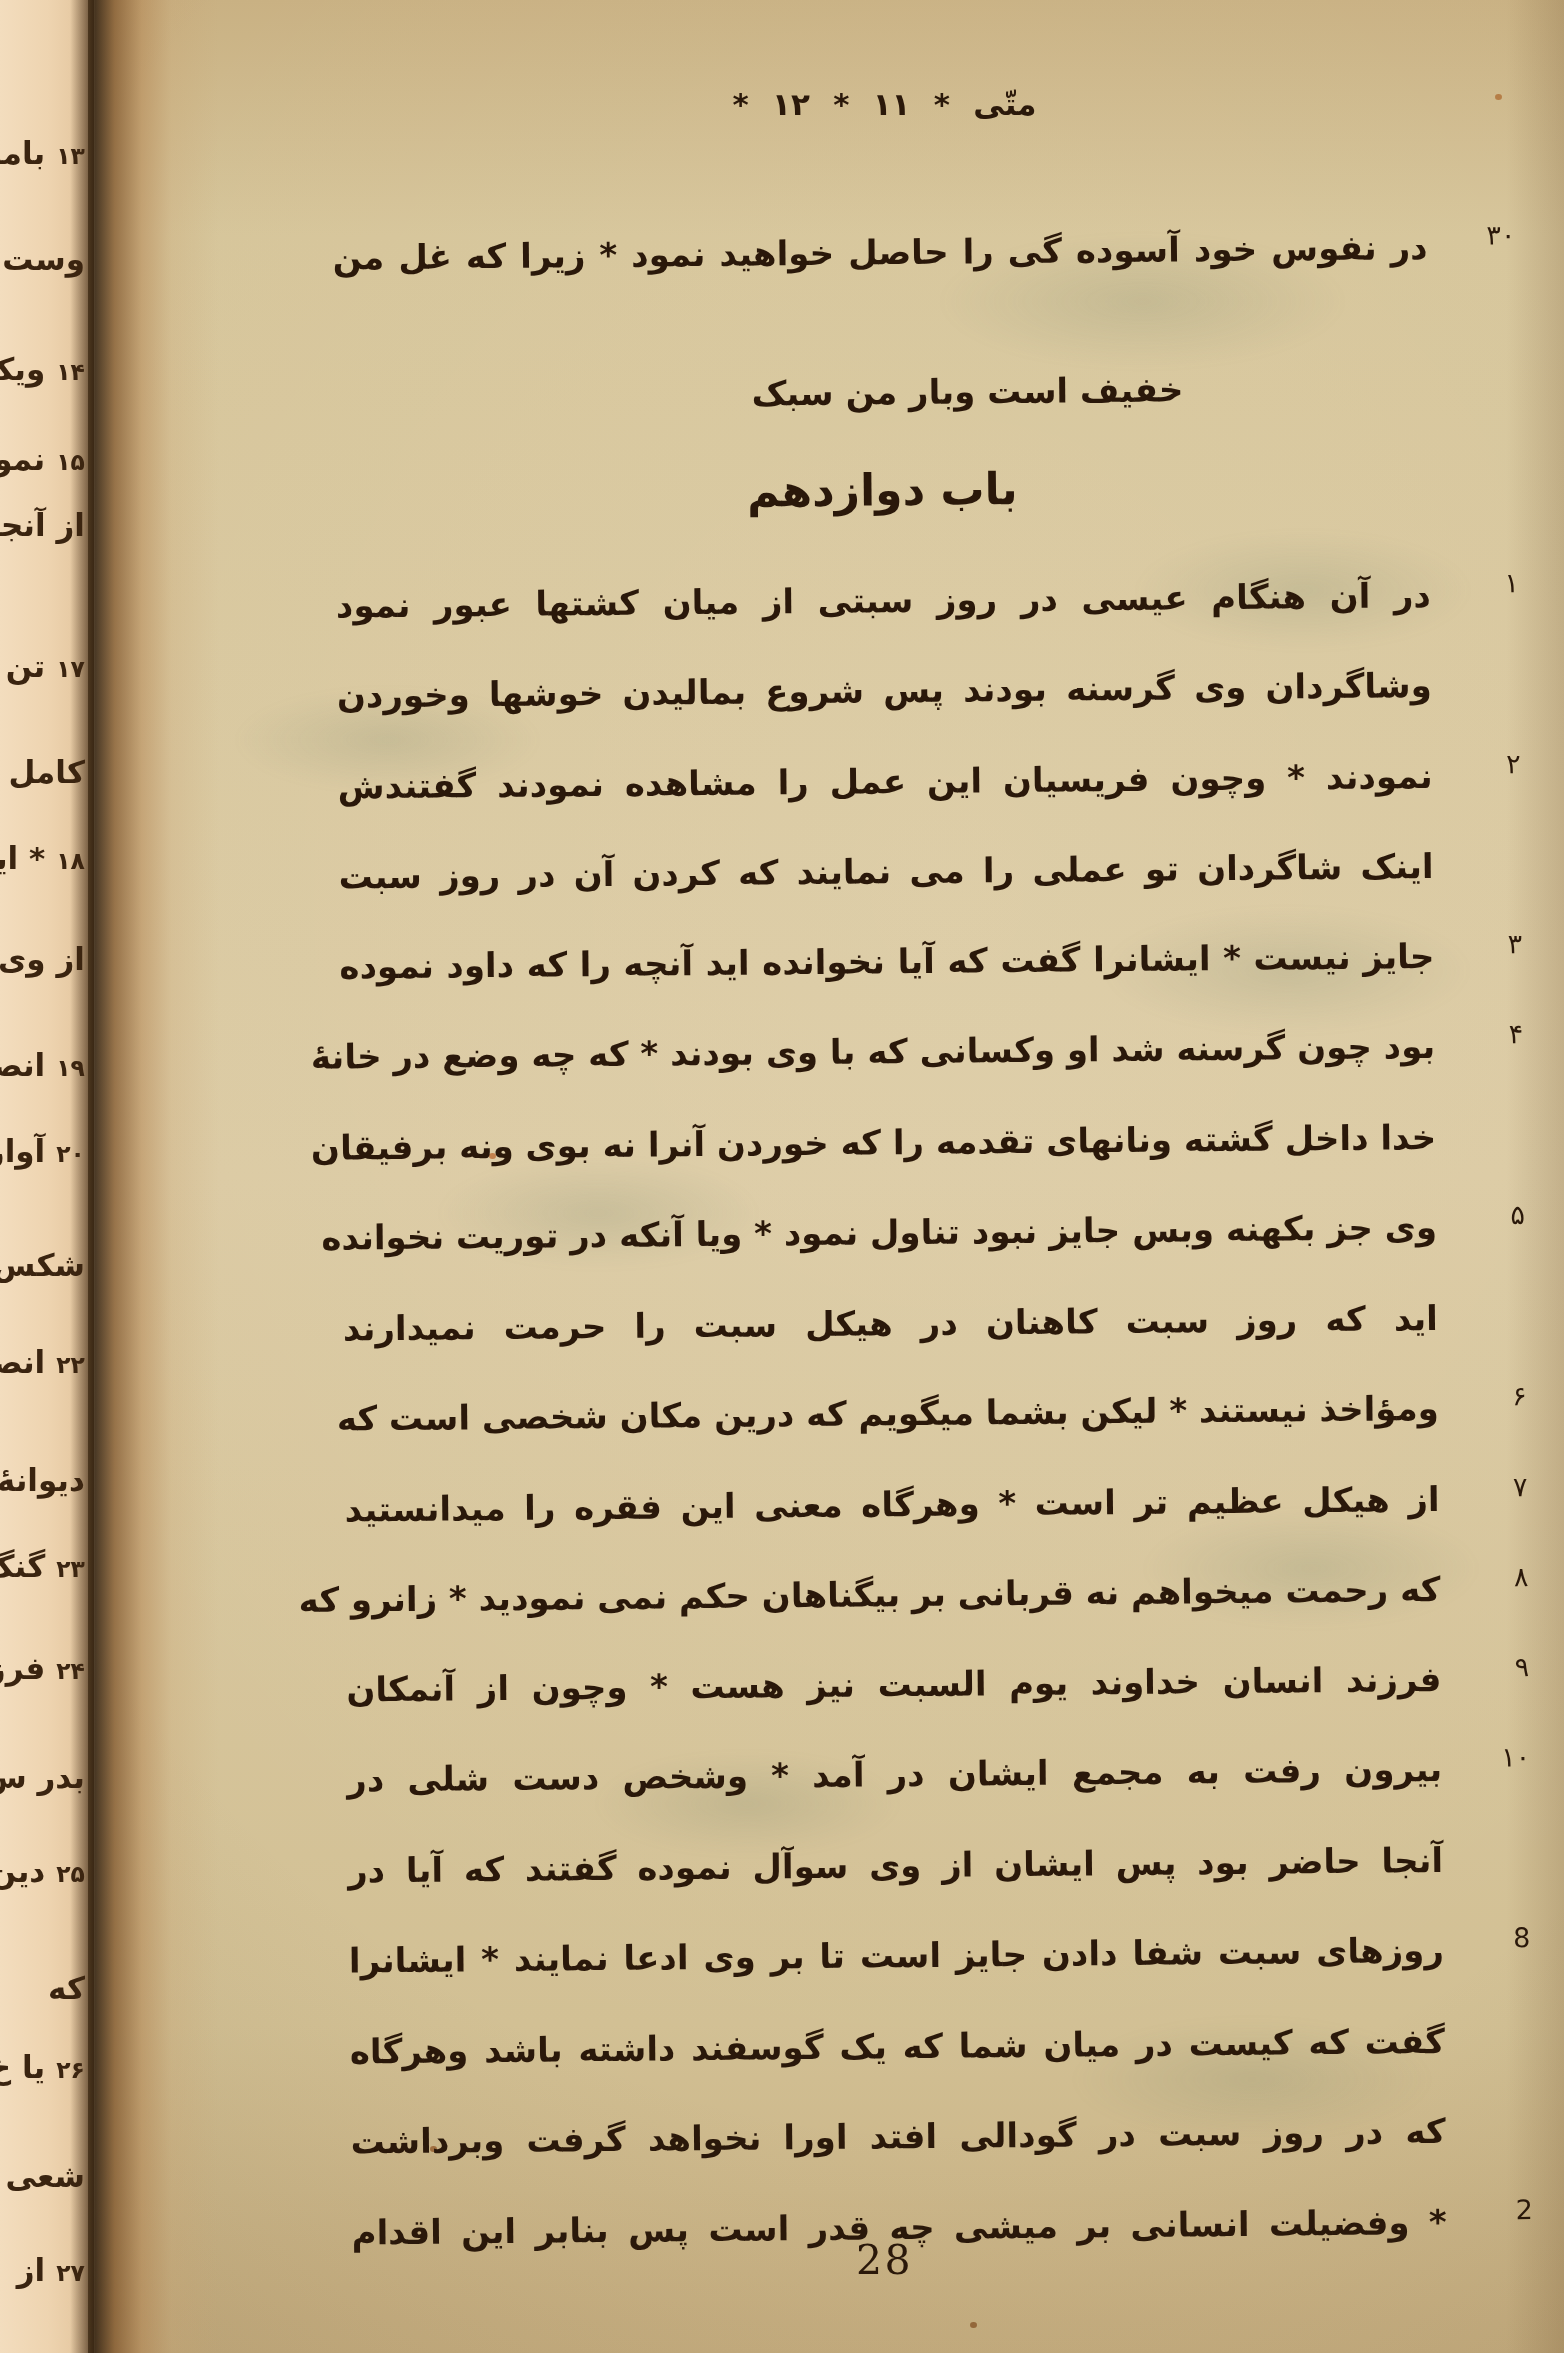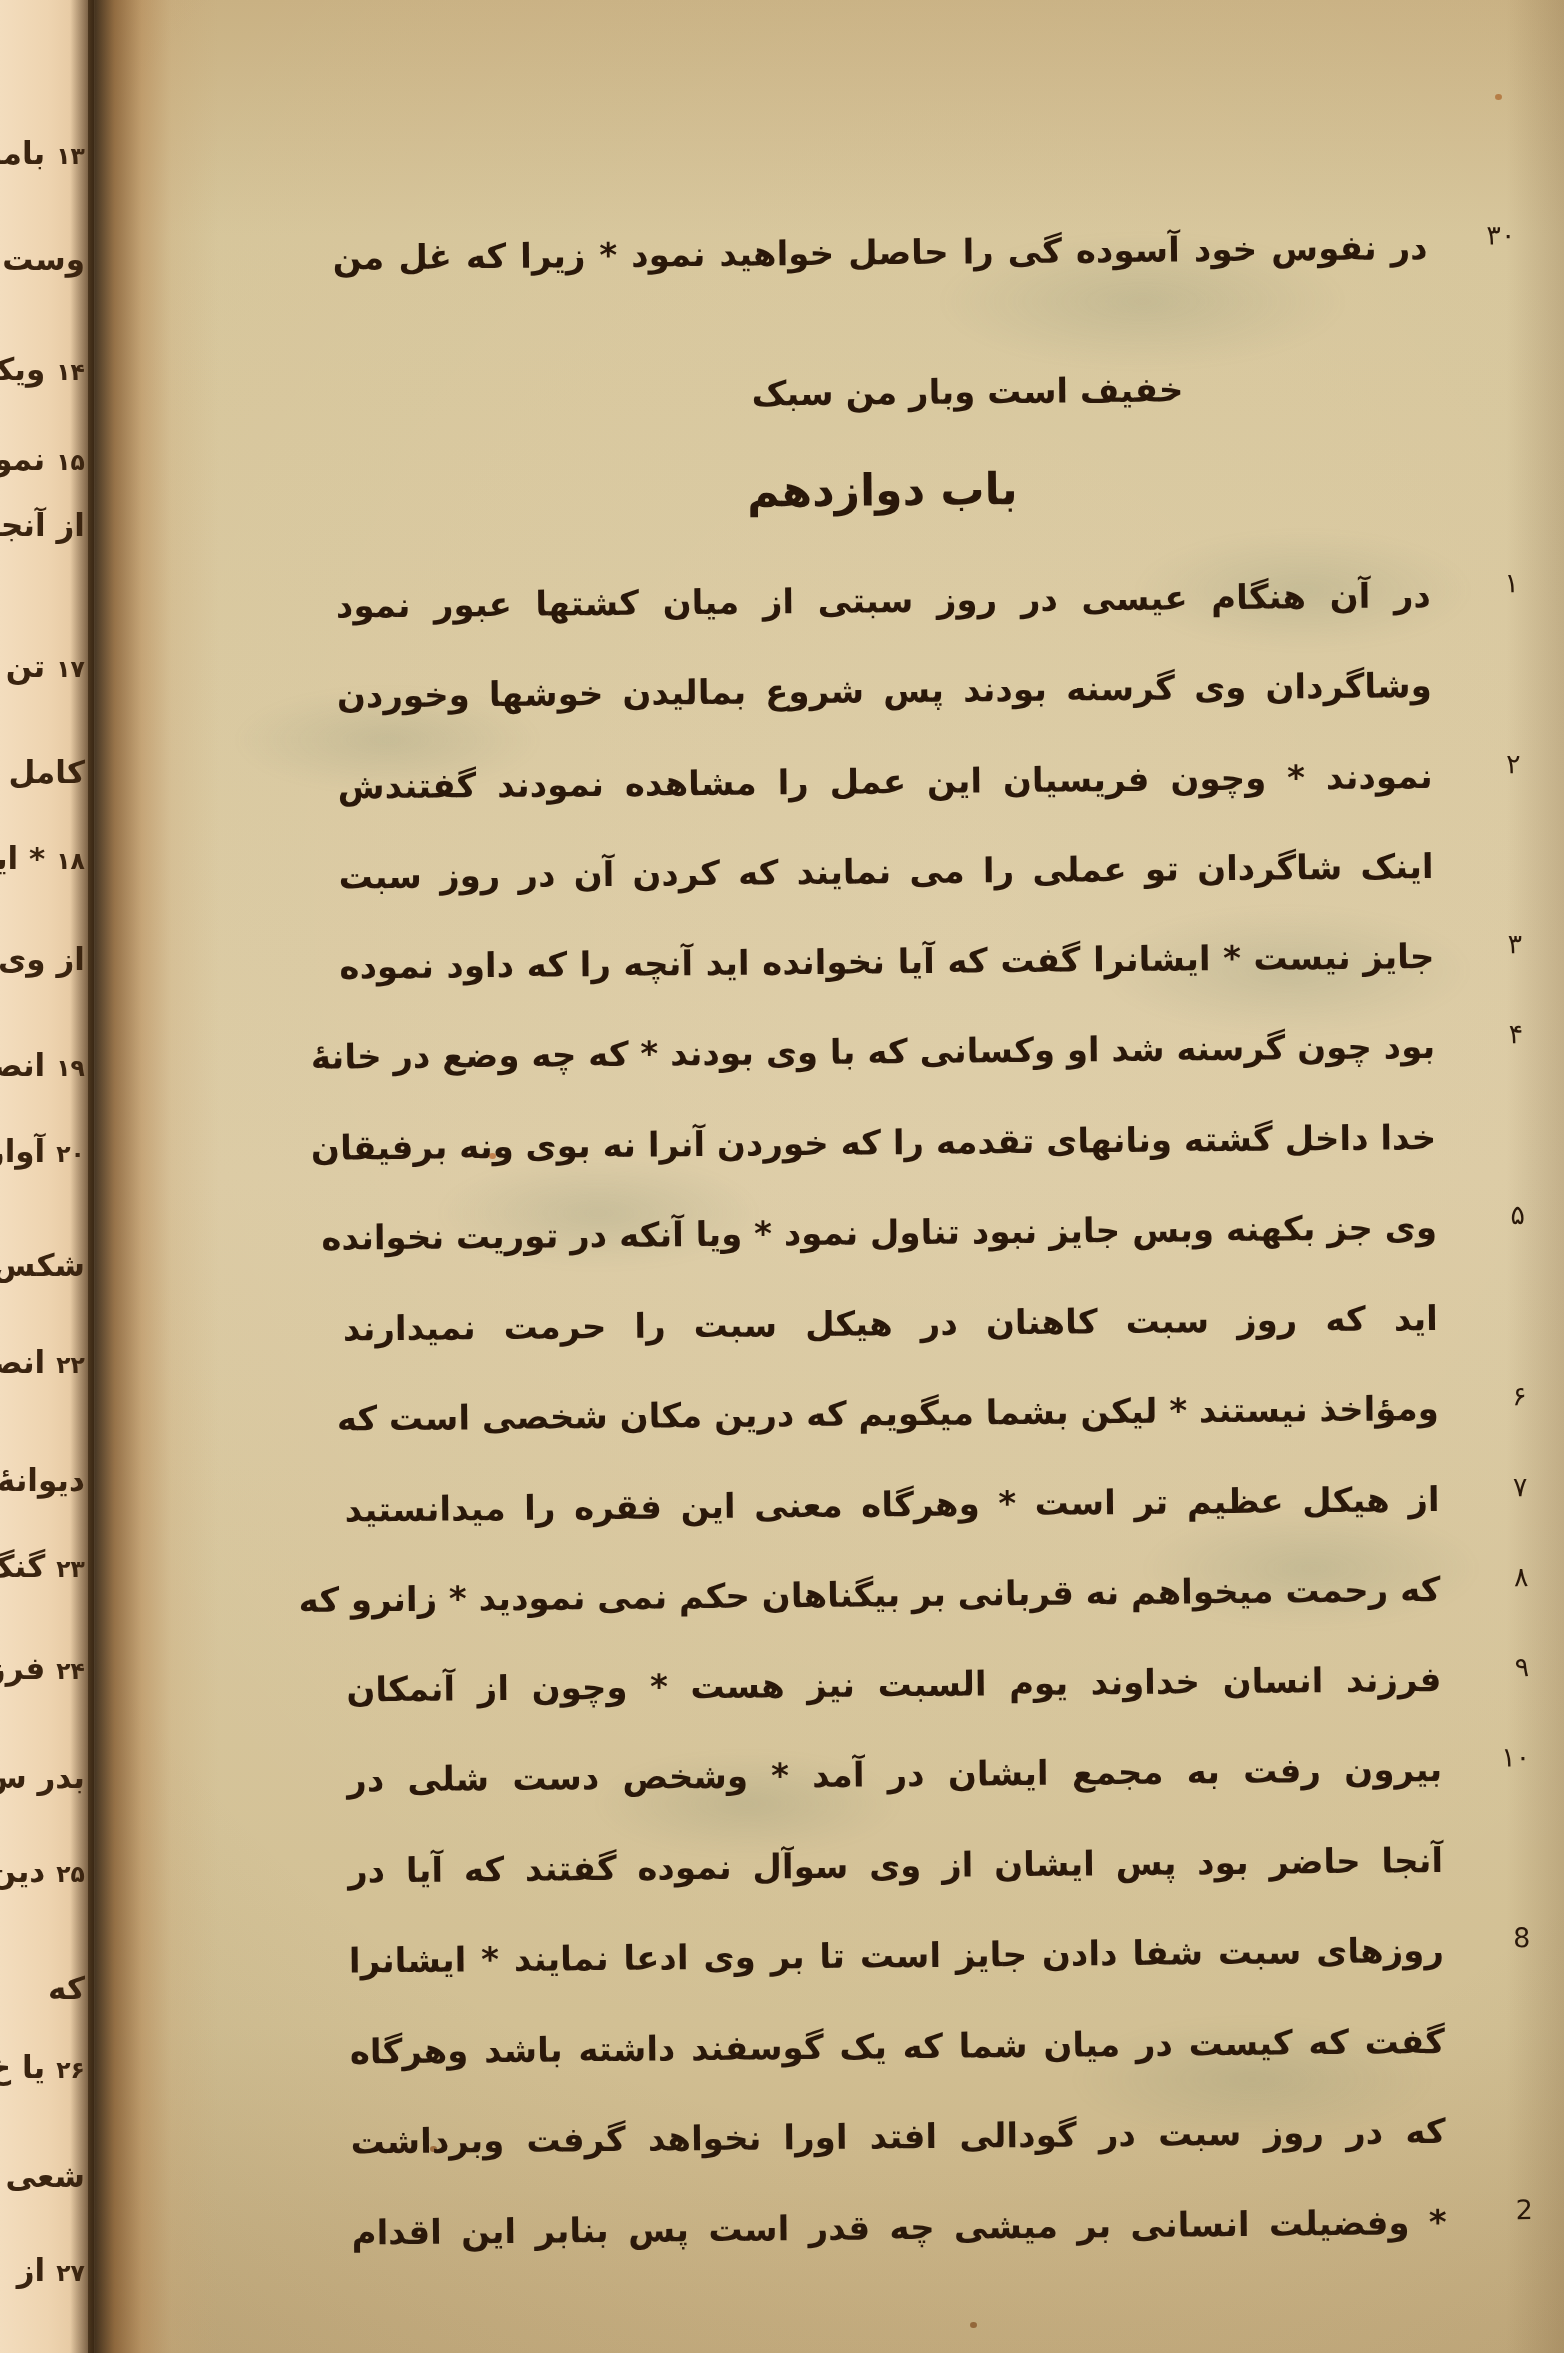--- a/index.html
+++ b/index.html
@@ -59,20 +59,21 @@
     <div class="ghost" style="left:1049px;top:1510px;width:336px;height:117px;"></div>
     <div class="ghost" style="left:501px;top:1753px;width:305px;height:102px;"></div>
     <div class="ghost" style="left:978px;top:2019px;width:360px;height:121px;"></div>
 
     <div class="speck" style="left:395px;top:1153px;background:#b65a1e;"></div>
     <div class="speck" style="left:1401px;top:94px;background:#a85f22;"></div>
     <div class="speck" style="left:336px;top:2146px;background:#8a4a1a;"></div>
     <div class="speck" style="left:876px;top:2322px;background:#7a4418;"></div>
   </div>
 
+  <div class="running-head">متّی * ۱۱ * ۱۲ *</div>
 
   <div class="text-block">
       <div class="line justify" style="top: 196px;"><span class="vnum">۳۰</span><span>در نفوس خود آسوده گی را حاصل خواهید نمود * زیرا که غل من</span></div>
       <div class="line short" style="top: 336px;"><span>خفیف است وبار من سبک</span></div>
       <div class="line heading" style="top: 434px;"><span>باب دوازدهم</span></div>
       <div class="line justify" style="top: 544px;"><span class="vnum">۱</span><span>در آن هنگام عیسی در روز سبتی از میان کشتها عبور نمود</span></div>
       <div class="line justify" style="top: 634px;"><span>وشاگردان وی گرسنه بودند پس شروع بمالیدن خوشها وخوردن</span></div>
       <div class="line justify" style="top: 725px;"><span class="vnum">۲</span><span>نمودند * وچون فریسیان این عمل را مشاهده نمودند گفتندش</span></div>
       <div class="line justify" style="top: 815px;"><span>اینک شاگردان تو عملی را می نمایند که کردن آن در روز سبت</span></div>
       <div class="line justify" style="top: 905px;"><span class="vnum">۳</span><span>جایز نیست * ایشانرا گفت که آیا نخوانده اید آنچه را که داود نموده</span></div>
@@ -85,20 +86,21 @@
       <div class="line justify" style="top: 1538px;"><span class="vnum">۸</span><span>که رحمت میخواهم نه قربانی بر بیگناهان حکم نمی نمودید * زانرو که</span></div>
       <div class="line justify" style="top: 1628px;"><span class="vnum">۹</span><span>فرزند انسان خداوند یوم السبت نیز هست * وچون از آنمکان</span></div>
       <div class="line justify" style="top: 1718px;"><span class="vnum">۱۰</span><span>بیرون رفت به مجمع ایشان در آمد * وشخص دست شلی در</span></div>
       <div class="line justify" style="top: 1809px;"><span>آنجا حاضر بود پس ایشان از وی سوآل نموده گفتند که آیا در</span></div>
       <div class="line justify" style="top: 1899px;"><span class="vnum">8</span><span>روزهای سبت شفا دادن جایز است تا بر وی ادعا نمایند * ایشانرا</span></div>
       <div class="line justify" style="top: 1990px;"><span>گفت که کیست در میان شما که یک گوسفند داشته باشد وهرگاه</span></div>
       <div class="line justify" style="top: 2080px;"><span>که در روز سبت در گودالی افتد اورا نخواهد گرفت وبرداشت</span></div>
       <div class="line justify" style="top: 2171px;"><span class="vnum">2</span><span>* وفضیلت انسانی بر میشی چه قدر است پس بنابر این اقدام</span></div>
     </div>
 
+  <div class="page-number">28</div>
 
   <div class="left-page">
       <div class="frag" style="top: 113px;"><span class="fnum">۱۳</span><span>بامور خ</span></div>
       <div class="frag" style="top: 219px;"><span>وست</span></div>
       <div class="frag" style="top: 329px;"><span class="fnum">۱۴</span><span>ویکیرش</span></div>
       <div class="frag" style="top: 419px;"><span class="fnum">۱۵</span><span>نمودند ک</span></div>
       <div class="frag" style="top: 485px;"><span>از آنجا</span></div>
       <div class="frag" style="top: 626px;"><span class="fnum">۱۷</span><span>تن در</span></div>
       <div class="frag" style="top: 732px;"><span>کامل</span></div>
       <div class="frag" style="top: 818px;"><span class="fnum">۱۸</span><span>* اینک</span></div>

